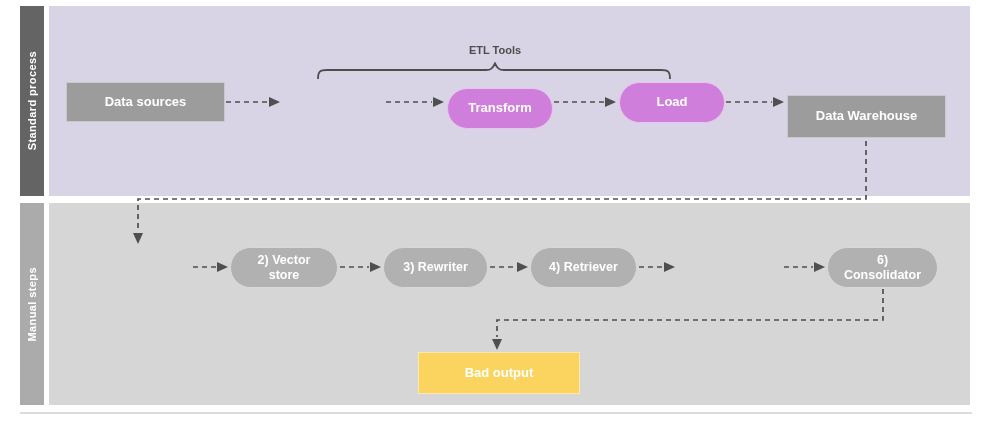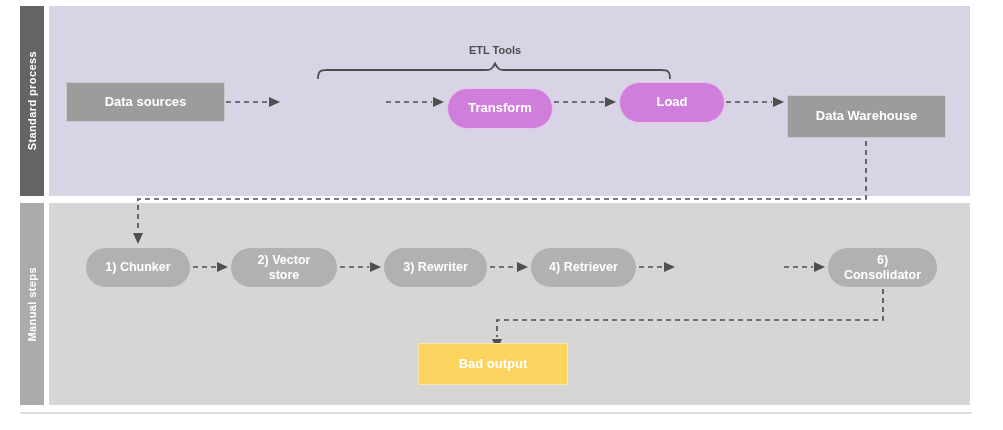--- a/index.html
+++ b/index.html
@@ -83,21 +83,21 @@
   .n-extract        { left: 281px; top: 82px;  width: 104px; height: 41px; }
   .n-transform      { left: 447px; top: 82px;  width: 106px; height: 41px; margin-top: 6px; }
   .n-load           { left: 619px; top: 82px;  width: 106px; height: 41px; }
   .n-data-warehouse { left: 787px; top: 95px;  width: 159px; height: 43px; }
   .n-chunker        { left: 85px;  top: 247px; width: 106px; height: 41px; }
   .n-vector-store   { left: 230px; top: 247px; width: 108px; height: 41px; }
   .n-rewriter       { left: 383px; top: 247px; width: 105px; height: 41px; }
   .n-retriever      { left: 530px; top: 247px; width: 107px; height: 41px; }
   .n-reranker       { left: 677px; top: 247px; width: 105px; height: 41px; }
   .n-consolidator   { left: 827px; top: 247px; width: 111px; height: 41px; text-align: center; }
-  .n-bad-output     { left: 418px; top: 343px; width: 150px; height: 42px; }
+  .n-bad-output     { left: 418px; top: 352px; width: 162px; height: 42px; }
 
   svg.connectors {
     position: absolute;
     left: 0; top: 0;
     width: 1003px; height: 430px;
     z-index: 2;
     pointer-events: none;
   }
   .dash { fill: none; stroke: #4f4f4f; stroke-width: 1.7; stroke-dasharray: 5 4; }
   .head { fill: #4f4f4f; stroke: none; }
@@ -158,21 +158,20 @@
     <polygon class="head" points="497,350 492,339 502,339"></polygon>
   </svg>
 
   <div class="etl-tools-label">ETL Tools</div>
 
   <div class="node rect-node n-data-sources">Data sources</div>
   <div class="node etl-pill n-transform">Transform</div>
   <div class="node etl-pill n-load">Load</div>
   <div class="node rect-node n-data-warehouse">Data Warehouse</div>
 
-  <div class="node manual-pill n-chunker">1) Chunker</div>
   <div class="node manual-pill n-vector-store">2) Vector store</div>
   <div class="node manual-pill n-rewriter">3) Rewriter</div>
   <div class="node manual-pill n-retriever">4) Retriever</div>
   <div class="node manual-pill n-consolidator">6) Consolidator</div>
 
   <div class="node bad-output n-bad-output">Bad output</div>
 
 </div>
 
 </body></html>

